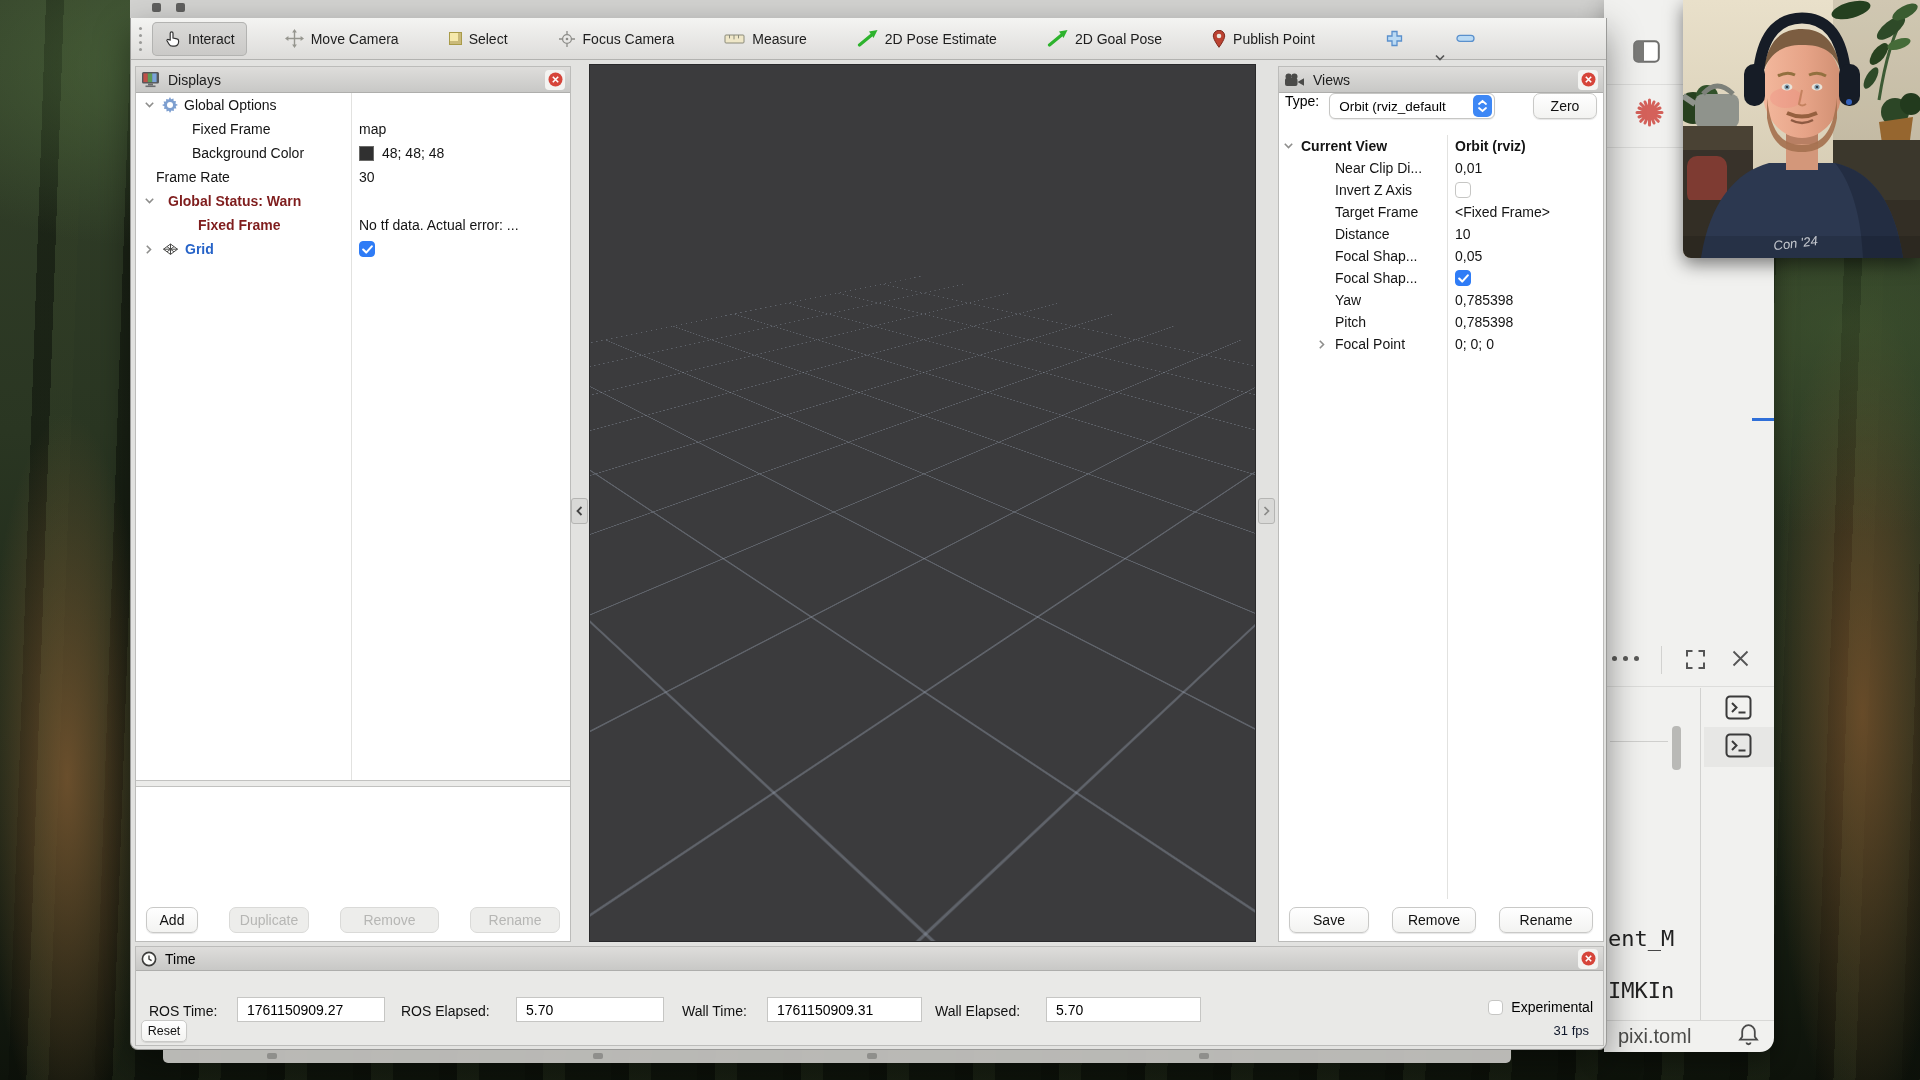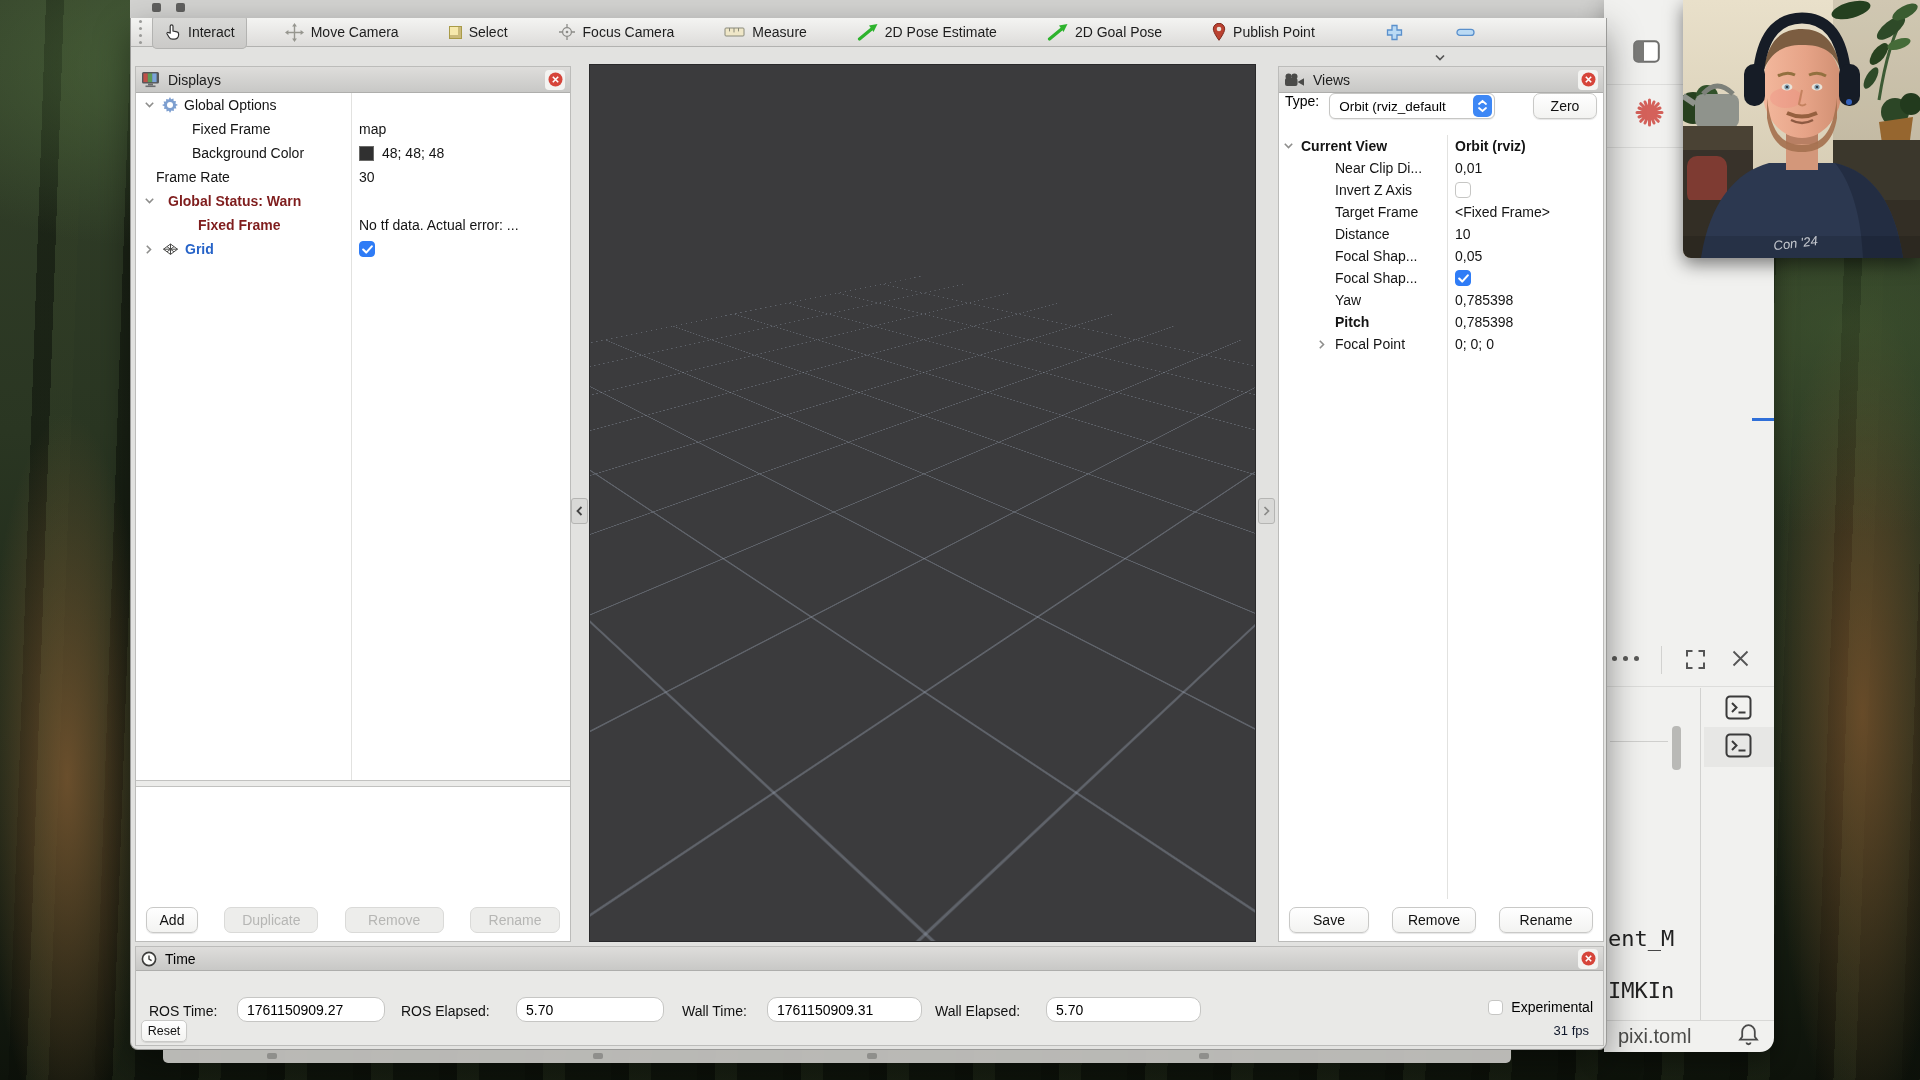--- a/index.html
+++ b/index.html
@@ -42,21 +42,21 @@
   .term-btn { position:absolute; left:121px; }
   .scroll-thumb { position:absolute; left:68px; top:726px; width:9px; height:44px; background:#b9b9b6; border-radius:4px; }
   .mini-line { position:absolute; left:6px; top:741px; width:58px; border-top:1px solid #cfcfcd; }
   .blue-dash { position:absolute; left:148px; top:418px; width:22px; height:3px; background:#2f6fd8; }
 
   
   .rviz { position:absolute; left:130px; top:18px; width:1477px; height:1032px; background:#e2e2e0;
     border:1px solid #9a9a98; border-top:none; border-radius:0 0 8px 8px;
     box-shadow:0 14px 36px rgba(0,0,0,.45); overflow:hidden; }
 
-  .toolbar { position:absolute; left:0; top:0; width:100%; height:29px;
+  .toolbar { position:absolute; left:0; top:0; width:100%; height:42px;
     background:linear-gradient(#f4f4f2,#dddcda); border-bottom:1px solid #b2b2b0;
     display:flex; align-items:center; padding-left:8px; }
   .drag-dots { display:flex; flex-direction:column; gap:4px; margin-right:10px; }
   .drag-dots b { width:3px; height:3px; border-radius:50%; background:#9a9a98; }
   .tool { display:flex; align-items:center; gap:7px; height:34px; padding:0 12px; border-radius:5px;
     font-size:14px; color:#1d1d1d; margin-right:26px; flex-shrink:0; }
   .tool.active { background:linear-gradient(#dadad8,#cac9c7); box-shadow:inset 0 0 0 1px #b3b3b1; }
   .ticon { display:flex; align-items:center; }
   .sel-box { width:13px; height:13px; background:#f6e9ac; border:1px solid #a99b48;
     box-shadow:inset -3px -3px 0 rgba(120,100,30,.35); }
@@ -99,21 +99,21 @@
 
   .hsplit { flex:0 0 7px; background:#ececea; border-top:1px solid #c2c2c0; border-bottom:1px solid #c2c2c0; }
   .lower-white { flex:0 0 112px; background:#fff; }
   .panel-buttons { flex:0 0 42px; display:flex; align-items:center; justify-content:space-between; padding:0 10px;
     background:#fff; }
   .btn { height:26px; border-radius:7px; background:linear-gradient(#ffffff,#f3f3f1); border:1px solid #c9c9c7;
     box-shadow:0 1px 1px rgba(0,0,0,.1); font-size:14px; color:#111;
     display:flex; align-items:center; justify-content:center; flex-shrink:0; }
   .btn.disabled { color:#b6b6b4; background:#ededeb; box-shadow:none; border-color:#dadad8; }
   .displays-buttons .btn:nth-child(1){width:52px}
-  .displays-buttons .btn:nth-child(2){width:94px}
+  .displays-buttons .btn:nth-child(2){width:80px}
   .displays-buttons .btn:nth-child(3){width:99px}
   .displays-buttons .btn:nth-child(4){width:90px}
   .views-buttons .btn:nth-child(1){width:80px}
   .views-buttons .btn:nth-child(2){width:84px}
   .views-buttons .btn:nth-child(3){width:94px}
 
   .type-row { flex:0 0 42px; display:flex; padding:0 6px; gap:10px; font-size:14px; background:#fff; }
   .combo { width:166px; height:26px; background:#fff; border:1px solid #c6c6c4; border-radius:6px;
     box-shadow:0 1px 1px rgba(0,0,0,.08); display:flex; align-items:center; overflow:hidden; }
   .combo-text { flex:1; padding-left:9px; white-space:nowrap; overflow:hidden; font-size:13.5px; }
@@ -134,21 +134,21 @@
     border-radius:3px; display:flex; align-items:center; justify-content:center; top:480px; }
   .varrow.left { left:440px; } .varrow.right { left:1127px; }
 
   
   .time-panel { position:absolute; left:4px; top:928px; width:1469px; height:100px; background:#e9e9e7;
     border:1px solid #bcbcba; display:flex; flex-direction:column; }
   .time-header { height:24px; flex:0 0 24px; background:linear-gradient(#dedddb,#c8c8c6);
     border-bottom:1px solid #aeaeac; display:flex; align-items:center; gap:8px; padding:0 5px; font-size:14px; }
   .time-body { position:relative; flex:1; }
   .t-label { position:absolute; top:32px; font-size:14px; color:#111; }
-  .t-input { position:absolute; top:26px; height:25px; background:#fff; border:1px solid #c6c6c4; border-radius:10px;
+  .t-input { position:absolute; top:26px; height:25px; background:#fff; border:1px solid #c6c6c4; border-radius:0;
     font-size:14px; display:flex; align-items:center; padding:0 9px; }
   .experimental { position:absolute; right:10px; top:28px; display:flex; align-items:center; gap:8px; font-size:14px; }
   .reset-btn { position:absolute; left:5px; bottom:3px; width:46px; height:22px; font-size:12.5px; border-radius:5px; }
   .fps { position:absolute; right:14px; bottom:7px; font-size:13px; color:#0f172a; }
 
   
   .webcam { position:absolute; left:1683px; top:0; width:237px; height:258px; overflow:hidden;
     border-radius:0 0 0 8px; box-shadow:0 6px 18px rgba(0,0,0,.5); background:#ded5bf; }
 </style>
 </head>
@@ -552,21 +552,21 @@
           <div class="trow">
             <div class="cell-name" style="padding-left: 36px;">
               <span class="expander"></span>
               <span class="rlabel">Yaw</span>
             </div>
             <div class="cell-val">
               <span>0,785398</span>
             </div>
           </div>
           <div class="trow">
-            <div class="cell-name" style="padding-left: 36px; font-weight: bold;">
+            <div class="cell-name" style="padding-left: 36px;">
               <span class="expander"></span>
               <span class="rlabel">Pitch</span>
             </div>
             <div class="cell-val">
               <span>0,785398</span>
             </div>
           </div>
           <div class="trow">
             <div class="cell-name" style="padding-left: 36px;">
               <span class="expander">

